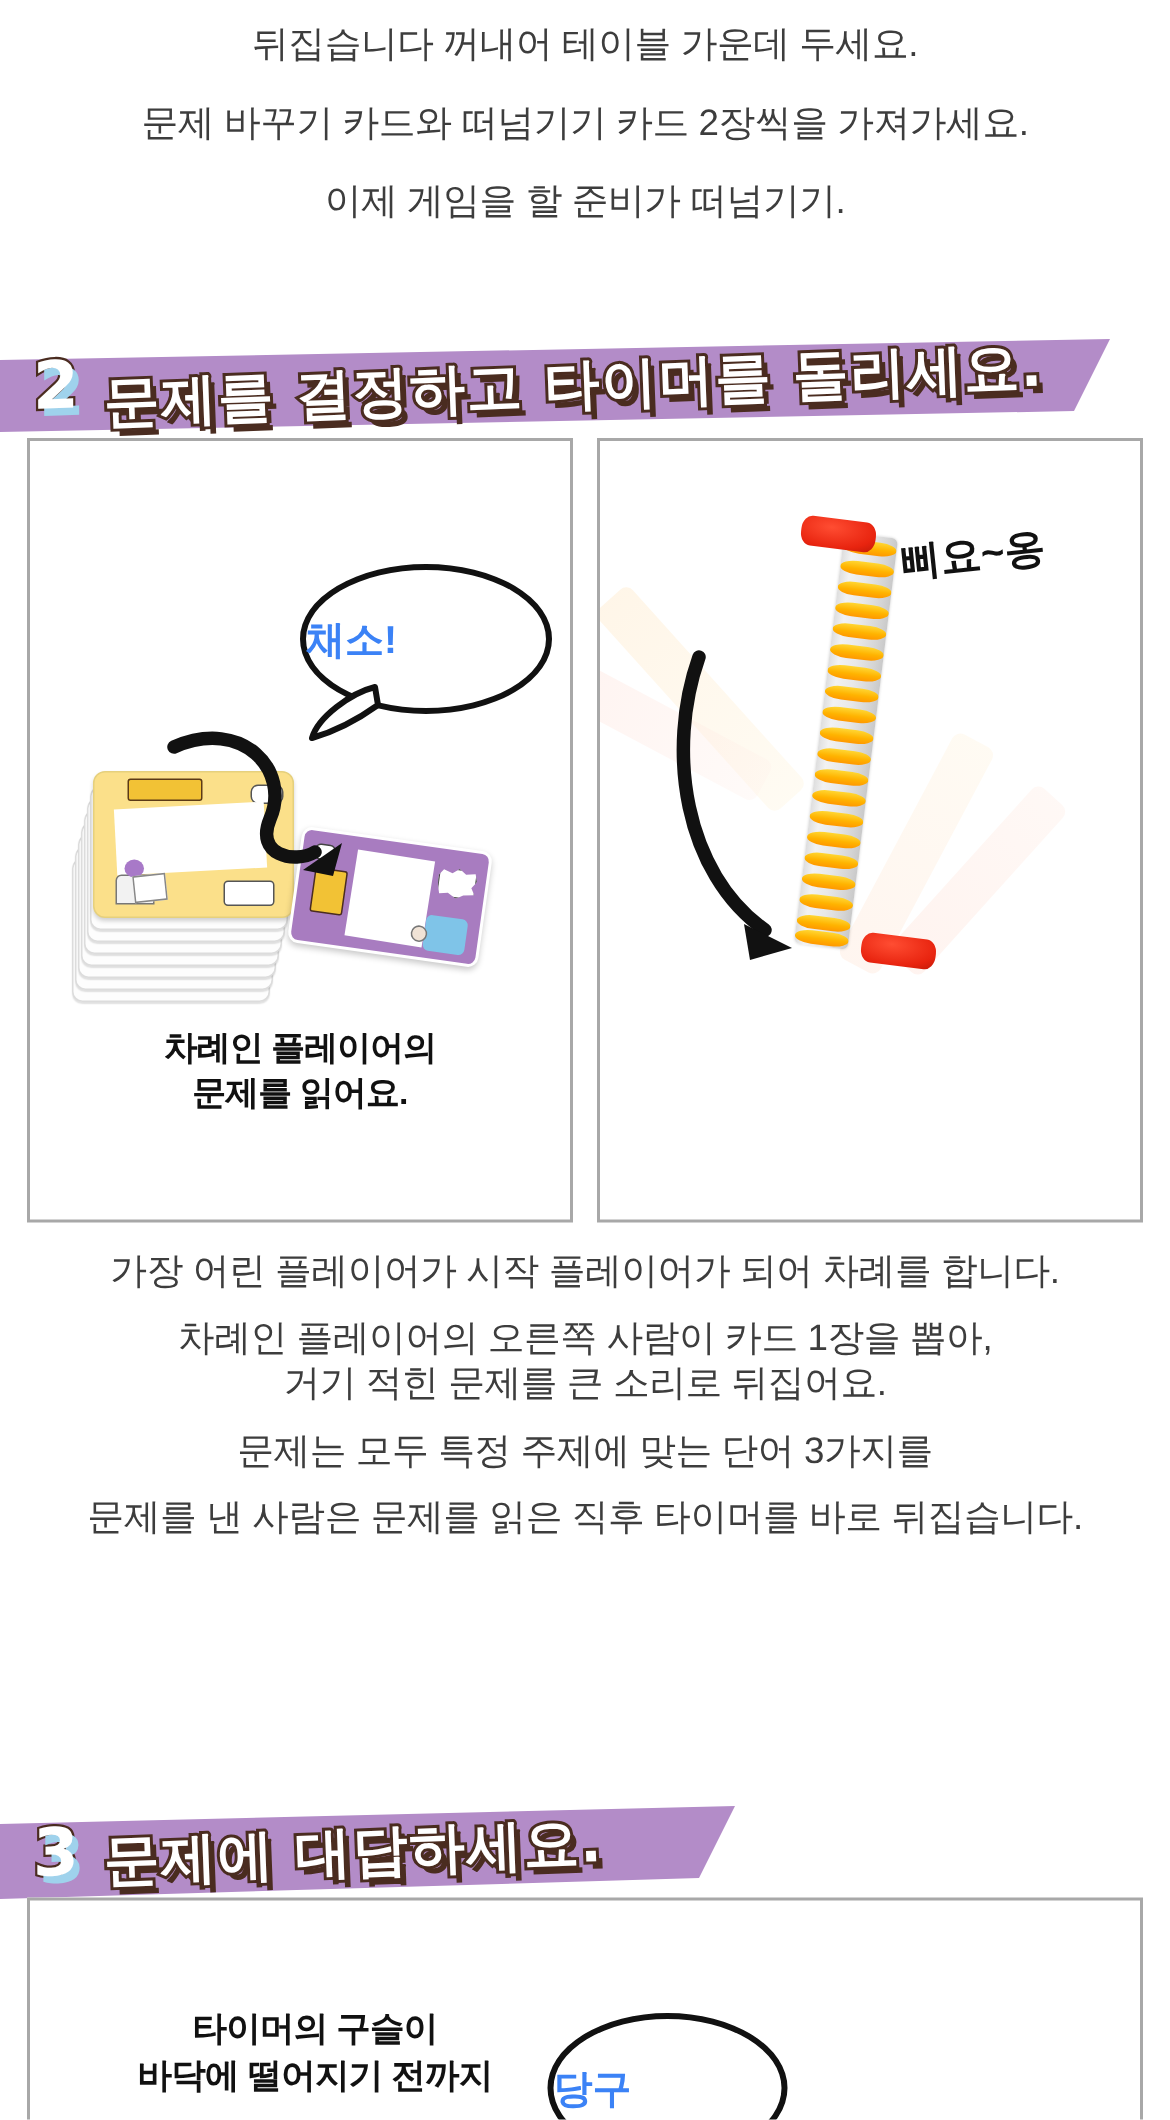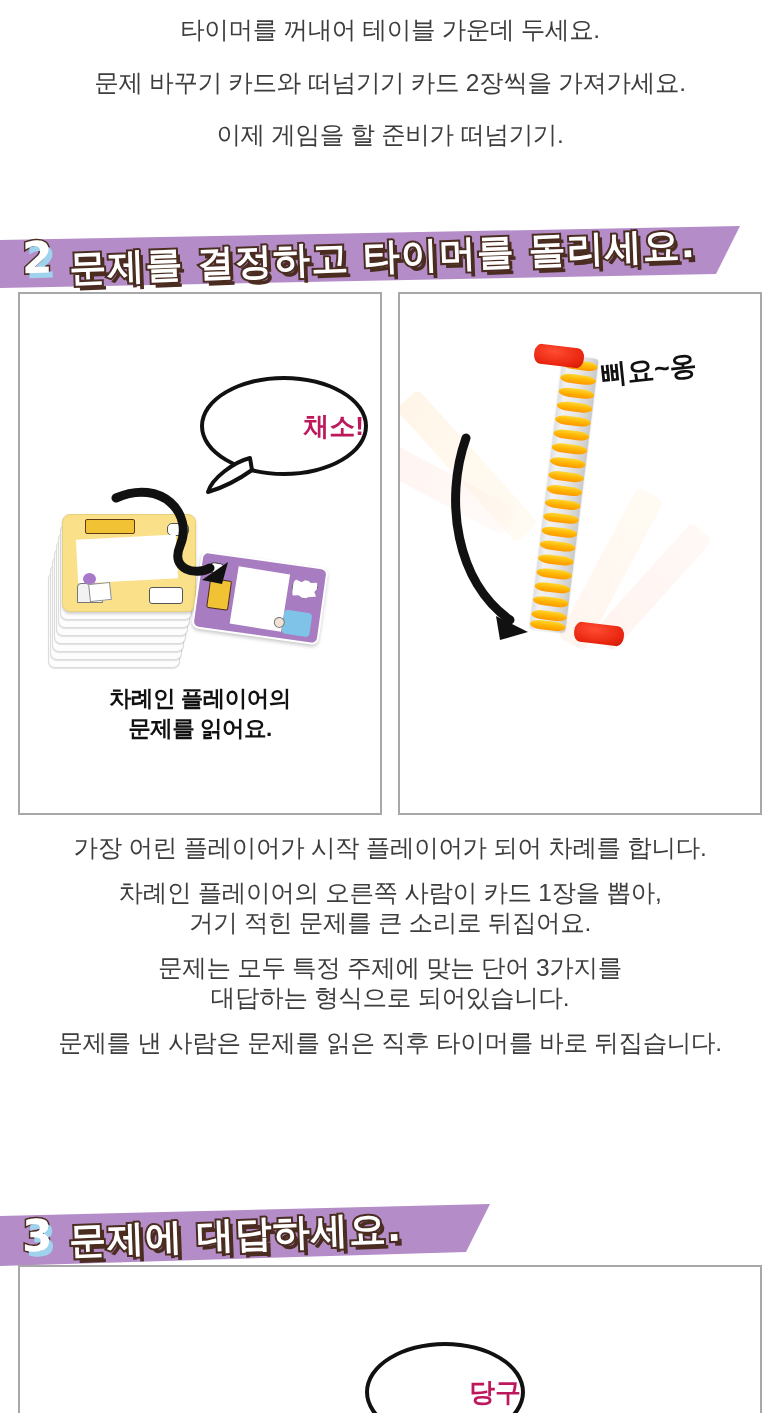--- a/index.html
+++ b/index.html
@@ -80,22 +80,22 @@
     line-height:1.32;
     letter-spacing:-0.5px;
   }
 
   
   .bubble {
     position:absolute;
     border:4px solid #111;
     border-radius:50%;
     background:#fff;
-    display:flex; align-items:center; justify-content:flex-end;
-    color:#be185d;
+    display:flex; align-items:center; justify-content:flex-start;
+    color:#3b82f6;
     font-weight:bold;
   }
 
   
   .card-stack { position:absolute; }
   .stack-sheet {
     position:absolute;
     width:132px; height:96px;
     background:#fdfdfd;
     border:1px solid #dcdcdc;
@@ -243,21 +243,21 @@
     line-height:1.35;
     letter-spacing:-0.5px;
   }
 </style>
 </head>
 <body>
 
 <div class="page">
 
   <div class="intro-block">
-    <div class="para-line">타이머를 꺼내어 테이블 가운데 두세요.</div>
+    <div class="para-line">뒤집습니다 꺼내어 테이블 가운데 두세요.</div>
     <div class="para-line">문제 바꾸기 카드와 떠넘기기 카드 2장씩을 가져가세요.</div>
     <div class="para-line">이제 게임을 할 준비가 떠넘기기.</div>
   </div>
 
   <div class="banner-wrap" style="top:226px;">
     <svg class="banner-shape" viewBox="0 0 780 62" preserveAspectRatio="none">
       <polygon points="0,14 740,0 716,48 0,62" fill="#b38cc8"></polygon>
     </svg>
     <div class="banner-inner">
       <span class="banner-num">2</span>
@@ -365,38 +365,41 @@
   <div class="mid-block" style="top:836px;">
     <div class="gp">
       <div class="para-line">가장 어린 플레이어가 시작 플레이어가 되어 차례를 합니다.</div>
     </div>
     <div class="gp">
       <div class="para-line">차례인 플레이어의 오른쪽 사람이 카드 1장을 뽑아,</div>
       <div class="para-line">거기 적힌 문제를 큰 소리로 뒤집어요.</div>
     </div>
     <div class="gp">
       <div class="para-line">문제는 모두 특정 주제에 맞는 단어 3가지를</div>
-      <div class="para-line">대답하는 형식으로 되어있습니다.</div>
     </div>
     <div class="gp">
       <div class="para-line">문제를 낸 사람은 문제를 읽은 직후 타이머를 바로 뒤집습니다.</div>
     </div>
   </div>
 
   <div class="banner-wrap" style="top:1204px;">
     <svg class="banner-shape" viewBox="0 0 780 62" preserveAspectRatio="none">
       <polygon points="0,12 490,0 466,48 0,62" fill="#b38cc8"></polygon>
     </svg>
     <div class="banner-inner">
       <span class="banner-num">3</span>
       <span class="banner-title">문제에 대답하세요.</span>
     </div>
   </div>
 
   <div class="panel" style="left:18px; top:1265px; width:744px; height:180px;">
 
+    <div class="bottom-text" style="left:40px; top:70px; width:300px;">
+      <div>타이머의 구슬이</div>
+      <div>바닥에 떨어지기 전까지</div>
+    </div>
 
     <div class="bubble" style="left:345px; top:75px; width:160px; height:100px; font-size:26px;">
       <span>당구</span>
     </div>
   </div>
 
 </div>
 
 </body></html>

